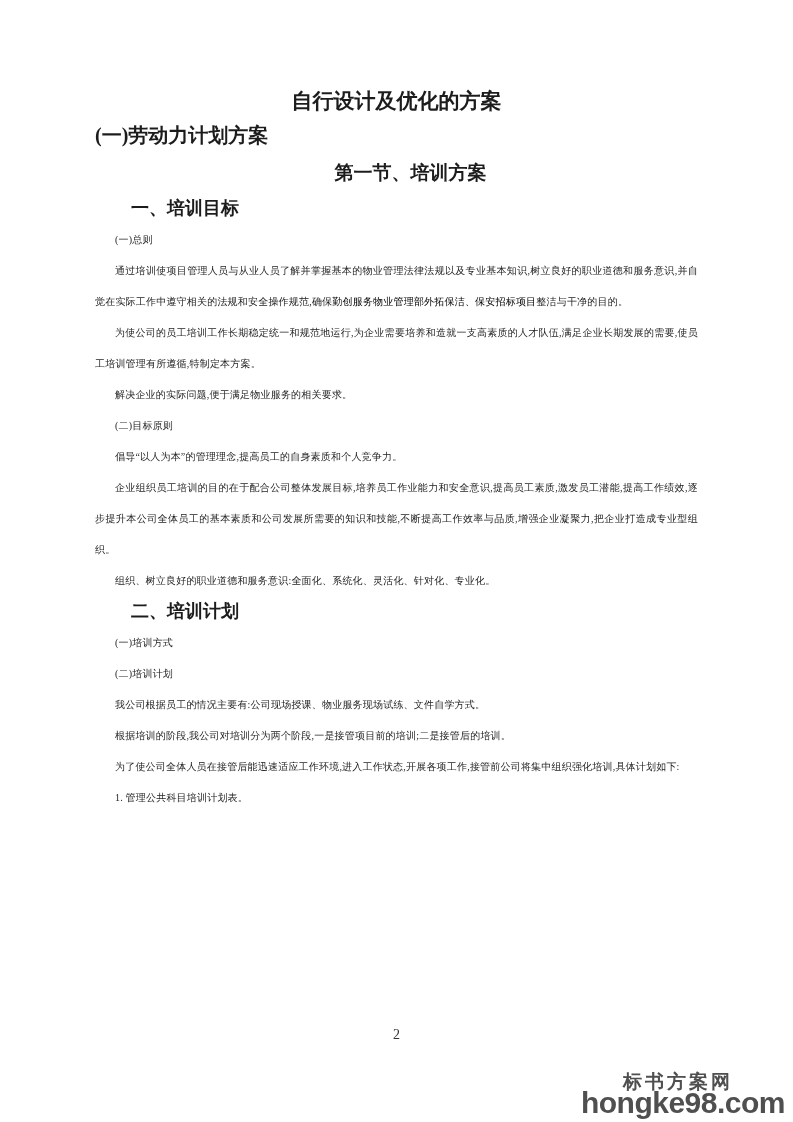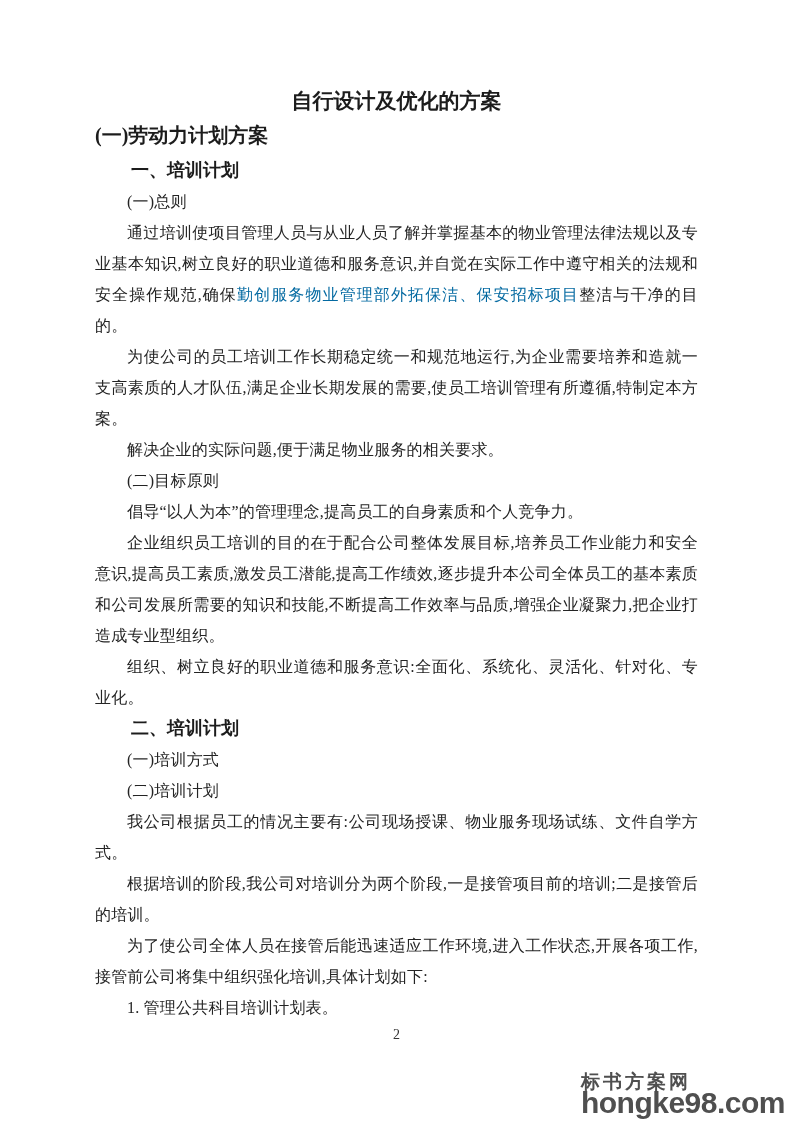--- a/index.html
+++ b/index.html
@@ -40,51 +40,51 @@
     font-size: 19px;
     line-height: 34px;
     margin-top: 4px;
     color: #1c1c1c;
   }
   .bodytext {
     margin-top: 3px;
   }
   .bodytext p {
     margin: 0;
-    font-size: 16px;
+    font-size: 10px;
     line-height: 31px;
     text-indent: 2em;
     text-align: justify;
     text-justify: inter-ideograph;
     letter-spacing: 0.2px;
   }
   .bodytext p.bold-head {
     font-weight: bold;
     font-size: 18px;
     letter-spacing: 0;
     color: #1c1c1c;
   }
   .red {
-    color: #0369a1;
+    color: #000000;
   }
   .page-number {
     position: absolute;
     top: 1027px;
     left: 0;
     width: 100%;
     text-align: center;
     font-size: 14px;
     line-height: 16px;
     color: #333333;
   }
   .watermark {
     position: absolute;
     right: 8px;
     bottom: 8px;
-    text-align: left;
+    text-align: center;
     font-family: "Liberation Sans", sans-serif;
     color: #4f4f4f;
     margin-top: 40px;
   }
   .wm-cn {
     font-weight: bold;
     font-size: 19px;
     line-height: 21px;
     letter-spacing: 3px;
     margin-right: 10px;
@@ -96,23 +96,24 @@
     letter-spacing: -0.5px;
   }
 </style>
 </head>
 <body>
 
 <div class="page">
   <div class="content">
     <div class="doc-title">自行设计及优化的方案</div>
     <div class="chapter">(一)劳动力计划方案</div>
+    <div class="section">第一节、培训方案</div>
 
     <div class="bodytext">
-      <p class="bold-head">一、培训计划</p>
+      <p class="bold-head">一、培训目标</p>
       <p>(一)总则</p>
       <p><span>通过培训使项目管理人员与从业人员了解并掌握基本的物业管理法律法规以及专业基本知识,树立良好的职业道德和服务意识,并自觉在实际工作中遵守相关的法规和安全操作规范,确保</span><span class="red">勤创服务物业管理部外拓保洁、保安招标项目</span><span>整洁与干净的目的。</span></p>
       <p>为使公司的员工培训工作长期稳定统一和规范地运行,为企业需要培养和造就一支高素质的人才队伍,满足企业长期发展的需要,使员工培训管理有所遵循,特制定本方案。</p>
       <p>解决企业的实际问题,便于满足物业服务的相关要求。</p>
       <p>(二)目标原则</p>
       <p>倡导“以人为本”的管理理念,提高员工的自身素质和个人竞争力。</p>
       <p>企业组织员工培训的目的在于配合公司整体发展目标,培养员工作业能力和安全意识,提高员工素质,激发员工潜能,提高工作绩效,逐步提升本公司全体员工的基本素质和公司发展所需要的知识和技能,不断提高工作效率与品质,增强企业凝聚力,把企业打造成专业型组织。</p>
       <p>组织、树立良好的职业道德和服务意识:全面化、系统化、灵活化、针对化、专业化。</p>
       <p class="bold-head">二、培训计划</p>
       <p>(一)培训方式</p>

